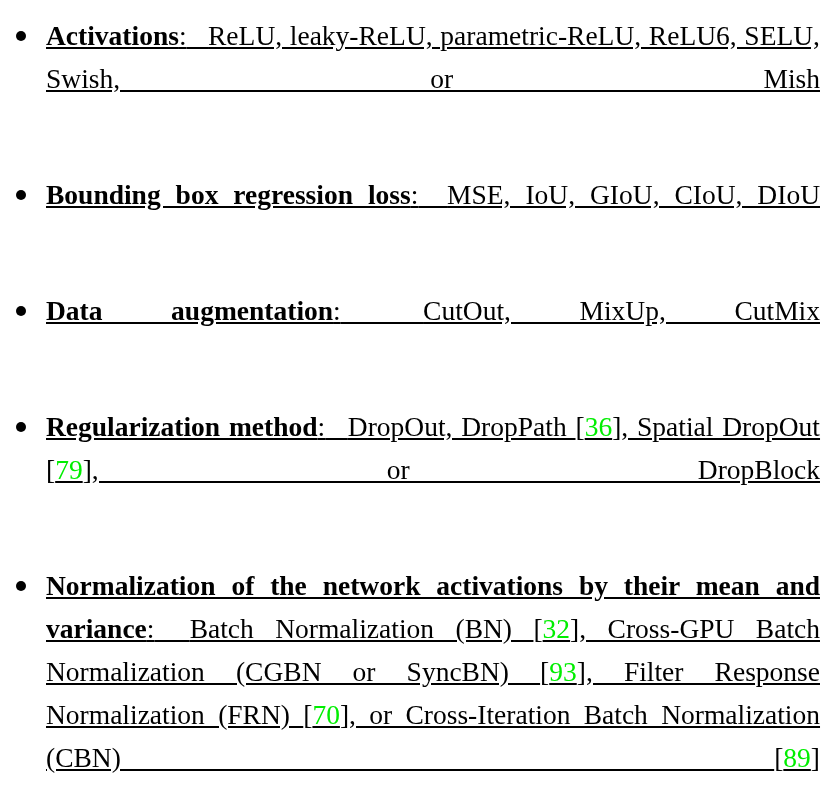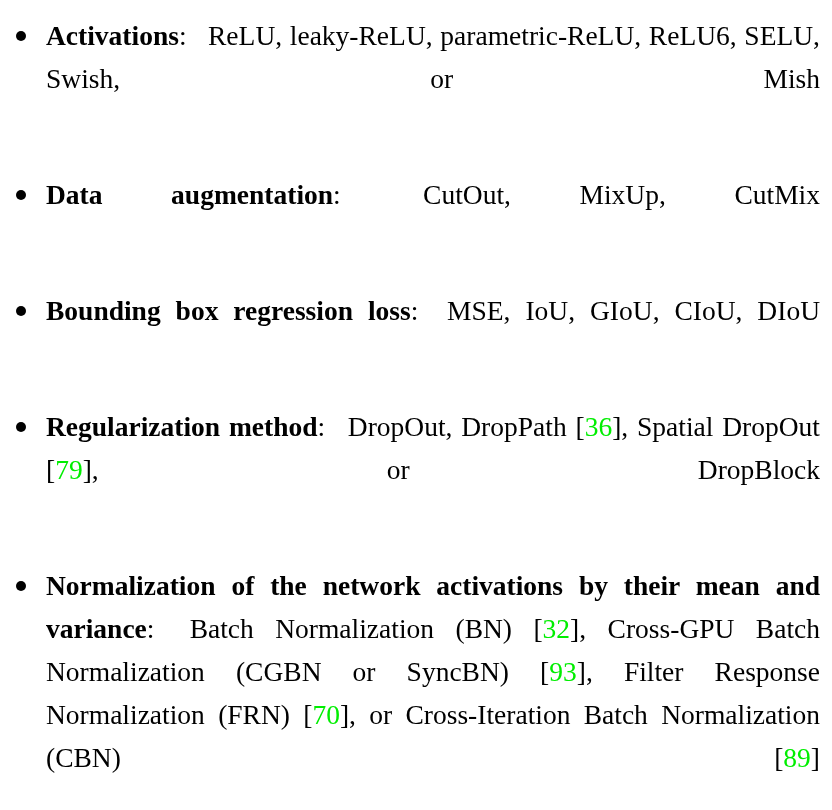--- a/index.html
+++ b/index.html
@@ -30,20 +30,21 @@
   }
   .bullet-item {
     position: relative;
     margin: 0 0 30px 0;
     padding: 0 12px 0 46px;
     font-size: 27.5px;
     line-height: 43px;
     text-align: justify;
     text-justify: inter-word;
     word-spacing: 0.01em;
+    text-decoration: underline;
   }
   .bullet-item:last-child {
     margin-bottom: 0;
   }
   .bullet-item .bullet-marker {
     position: absolute;
     left: 16px;
     top: 0;
     width: 14px;
     height: 43px;
@@ -81,18 +82,18 @@
     width: 100%;
   }
   .first-item { margin-top: 14px; }
 </style>
 </head>
 <body>
 
 <div class="page">
   <ul class="bullet-list" id="bullet-list">
       <li class="bullet-item first-item"><span class="bullet-marker"></span><span class="lead">Activations</span><span>:</span>  <span class="body-text">ReLU, leaky-ReLU, parametric-ReLU, ReLU6, SELU, Swish, or Mish</span></li>
+      <li class="bullet-item"><span class="bullet-marker"></span><span class="lead">Bounding box regression loss</span><span>:</span>  <span class="body-text">MSE, IoU, GIoU, CIoU, DIoU</span></li>
       <li class="bullet-item"><span class="bullet-marker"></span><span class="lead">Data augmentation</span><span>:</span>  <span class="body-text">CutOut, MixUp, CutMix</span></li>
-      <li class="bullet-item"><span class="bullet-marker"></span><span class="lead">Bounding box regression loss</span><span>:</span>  <span class="body-text">MSE, IoU, GIoU, CIoU, DIoU</span></li>
       <li class="bullet-item"><span class="bullet-marker"></span><span class="lead">Regularization method</span><span>:</span>  <span class="body-text">DropOut, DropPath </span><span class="brk">[</span><span class="cite" style="color: rgb(0, 238, 0);">36</span><span class="brk">]</span><span class="body-text">, Spatial DropOut </span><span class="brk">[</span><span class="cite" style="color: rgb(0, 238, 0);">79</span><span class="brk">]</span><span class="body-text">, or DropBlock</span></li>
       <li class="bullet-item"><span class="bullet-marker"></span><span class="lead">Normalization of the network activations by their mean and variance</span><span>:</span>  <span class="body-text">Batch Normalization (BN) </span><span class="brk">[</span><span class="cite" style="color: rgb(0, 238, 0);">32</span><span class="brk">]</span><span class="body-text">, Cross-GPU Batch Normalization (CGBN or SyncBN) </span><span class="brk">[</span><span class="cite" style="color: rgb(0, 238, 0);">93</span><span class="brk">]</span><span class="body-text">, Filter Response Normalization (FRN) </span><span class="brk">[</span><span class="cite" style="color: rgb(0, 238, 0);">70</span><span class="brk">]</span><span class="body-text">, or Cross-Iteration Batch Normalization (CBN) </span><span class="brk">[</span><span class="cite" style="color: rgb(0, 238, 0);">89</span><span class="brk">]</span></li>
     </ul>
 </div>
 
 </body></html>

